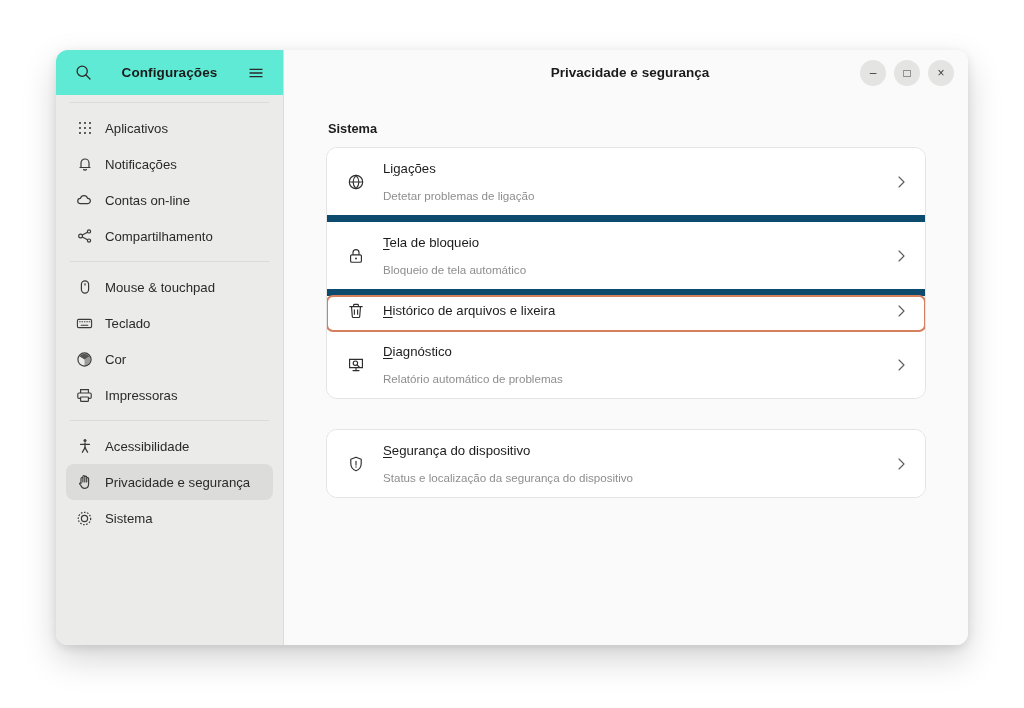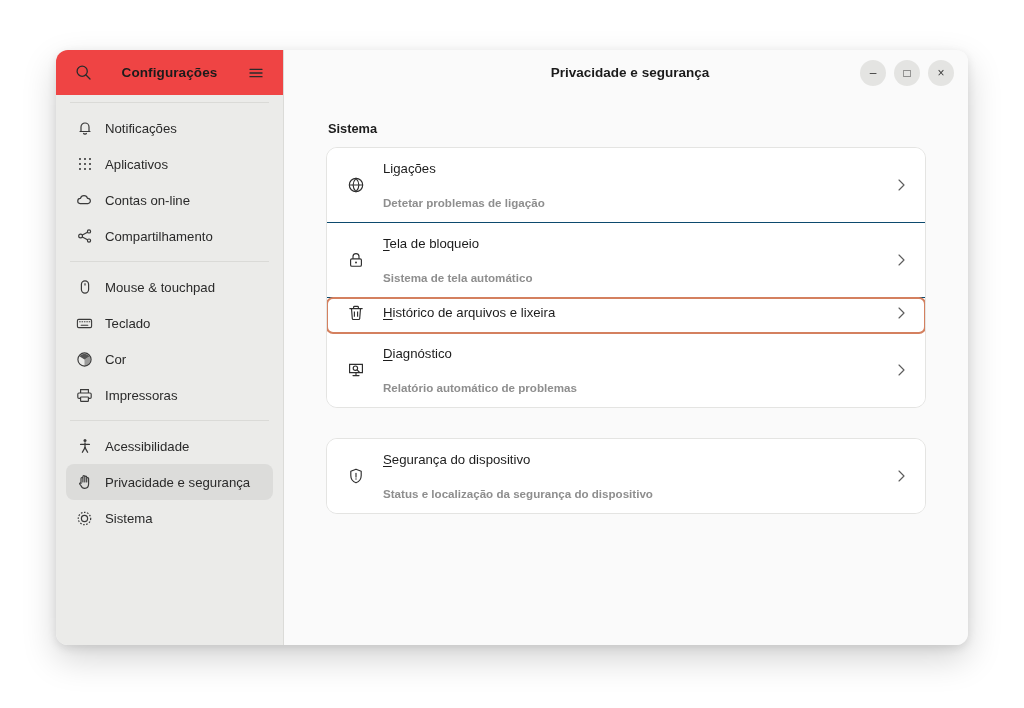--- a/index.html
+++ b/index.html
@@ -36,21 +36,21 @@
     position: relative;
     overflow: hidden;
   }
 
   #sidebar-header {
     height: 45px;
     flex: 0 0 45px;
     display: flex;
     align-items: center;
     padding: 0 12px;
-    background: #ef4444;
+    background: #5eead4;
     position: relative;
     z-index: 3;
   }
   .hdr-btn {
     width: 30px; height: 30px;
     display: flex; align-items: center; justify-content: center;
     border-radius: 50%;
     color: #2b2b2b;
   }
   #sidebar-title {
@@ -151,21 +151,21 @@
     border-radius: 11px;
     overflow: hidden;
     margin-bottom: 30px;
   }
 
   .row {
     display: flex;
     align-items: center;
     gap: 18px;
     padding: 11px 18px 11px 19px;
-    border-bottom: 1px solid #0c4a6e;
+    border-bottom: 7px solid #0c4a6e;
     position: relative;
     background: #ffffff;
   }
   .row:last-child { border-bottom: none; }
 
   .row.focused {
     border: 2px solid #d4805f;
     border-radius: 7px;
     margin: -1px -1px;
     padding: 4px 17px 10px 18px;
@@ -188,23 +188,22 @@
     white-space: nowrap;
   }
   .row-title .mn {
     text-decoration: underline;
     text-underline-offset: 2px;
   }
   .row-sub {
     font-size: 11.6px;
     color: #8e8e8e;
     line-height: 1.4;
-    margin-top: 17px;
+    margin-top: 10px;
     white-space: nowrap;
-    font-weight: bold;
   }
 
   .row-chevron {
     flex: 0 0 auto;
     color: #5d5d5d;
     display: flex;
     align-items: center;
   }
 </style>
 </head>
@@ -227,48 +226,48 @@
           <line x1="2" y1="4.3" x2="14" y2="4.3"></line>
             <line x1="2" y1="8" x2="14" y2="8"></line>
             <line x1="2" y1="11.7" x2="14" y2="11.7"></line>
         </svg>
       </div>
     </div>
 
     <div id="sidebar-scroll">
 
       <div class="nav-sep"></div>
-
-      <div class="nav-item">
-        <span class="nav-icon">
-          <svg width="16" height="16" viewBox="0 0 16 16" fill="none" stroke="currentColor" stroke-width="1.2">
-            <path d="M4 11.5V7a4 4 0 0 1 8 0v4.5h1H3z" stroke-linejoin="round"></path>
-            <path d="M6.4 13a1.7 1.7 0 0 0 3.2 0"></path>
-          </svg>
-        </span>
-        <span>Notificações</span>
-      </div>
 
       <div class="nav-item">
         <span class="nav-icon">
           <svg width="14" height="14" viewBox="0 0 14 14" fill="currentColor">
             <circle cx="2" cy="2" r="1.05"></circle>
               <circle cx="7" cy="2" r="1.05"></circle>
               <circle cx="12" cy="2" r="1.05"></circle>
             <circle cx="2" cy="7" r="1.05"></circle>
               <circle cx="7" cy="7" r="1.05"></circle>
               <circle cx="12" cy="7" r="1.05"></circle>
             <circle cx="2" cy="12" r="1.05"></circle>
               <circle cx="7" cy="12" r="1.05"></circle>
               <circle cx="12" cy="12" r="1.05"></circle>
           </svg>
         </span>
         <span>Aplicativos</span>
       </div>
 
+      <div class="nav-item">
+        <span class="nav-icon">
+          <svg width="16" height="16" viewBox="0 0 16 16" fill="none" stroke="currentColor" stroke-width="1.2">
+            <path d="M4 11.5V7a4 4 0 0 1 8 0v4.5h1H3z" stroke-linejoin="round"></path>
+            <path d="M6.4 13a1.7 1.7 0 0 0 3.2 0"></path>
+          </svg>
+        </span>
+        <span>Notificações</span>
+      </div>
+
 
       <div class="nav-item">
         <span class="nav-icon">
           <svg width="17" height="17" viewBox="0 0 17 17" fill="none" stroke="currentColor" stroke-width="1.2">
             <path d="M4.2 11.6a2.6 2.6 0 0 1 .3-5.2 3.6 3.6 0 0 1 7-.1 2.65 2.65 0 0 1 .4 5.3z" stroke-linejoin="round"></path>
           </svg>
         </span>
         <span>Contas on-line</span>
       </div>
 
@@ -409,21 +408,21 @@
         <div class="row">
           <span class="row-icon">
             <svg width="18" height="18" viewBox="0 0 18 18" fill="none" stroke="currentColor" stroke-width="1.15">
               <rect x="3.6" y="7.8" width="10.8" height="7.4" rx="1.3"></rect>
               <path d="M6 7.8V5.6a3 3 0 0 1 6 0v2.2"></path>
               <circle cx="9" cy="11.5" r=".95" fill="currentColor" stroke="none"></circle>
             </svg>
           </span>
           <span class="row-text">
             <span class="row-title"><span></span><span class="mn">T</span><span>ela de bloqueio</span></span>
-            <span class="row-sub" style="display:block">Sistema de tela automático</span>
+            <span class="row-sub" style="display:block">Bloqueio de tela automático</span>
           </span>
           <span class="row-chevron">
             <svg width="11" height="16" viewBox="0 0 11 16" fill="none" stroke="currentColor" stroke-width="1.15" stroke-linecap="round" stroke-linejoin="round">
                 <polyline points="3,3 8,8 3,13"></polyline>
               </svg>
           </span>
         </div>
 
 
         <div class="row focused">

